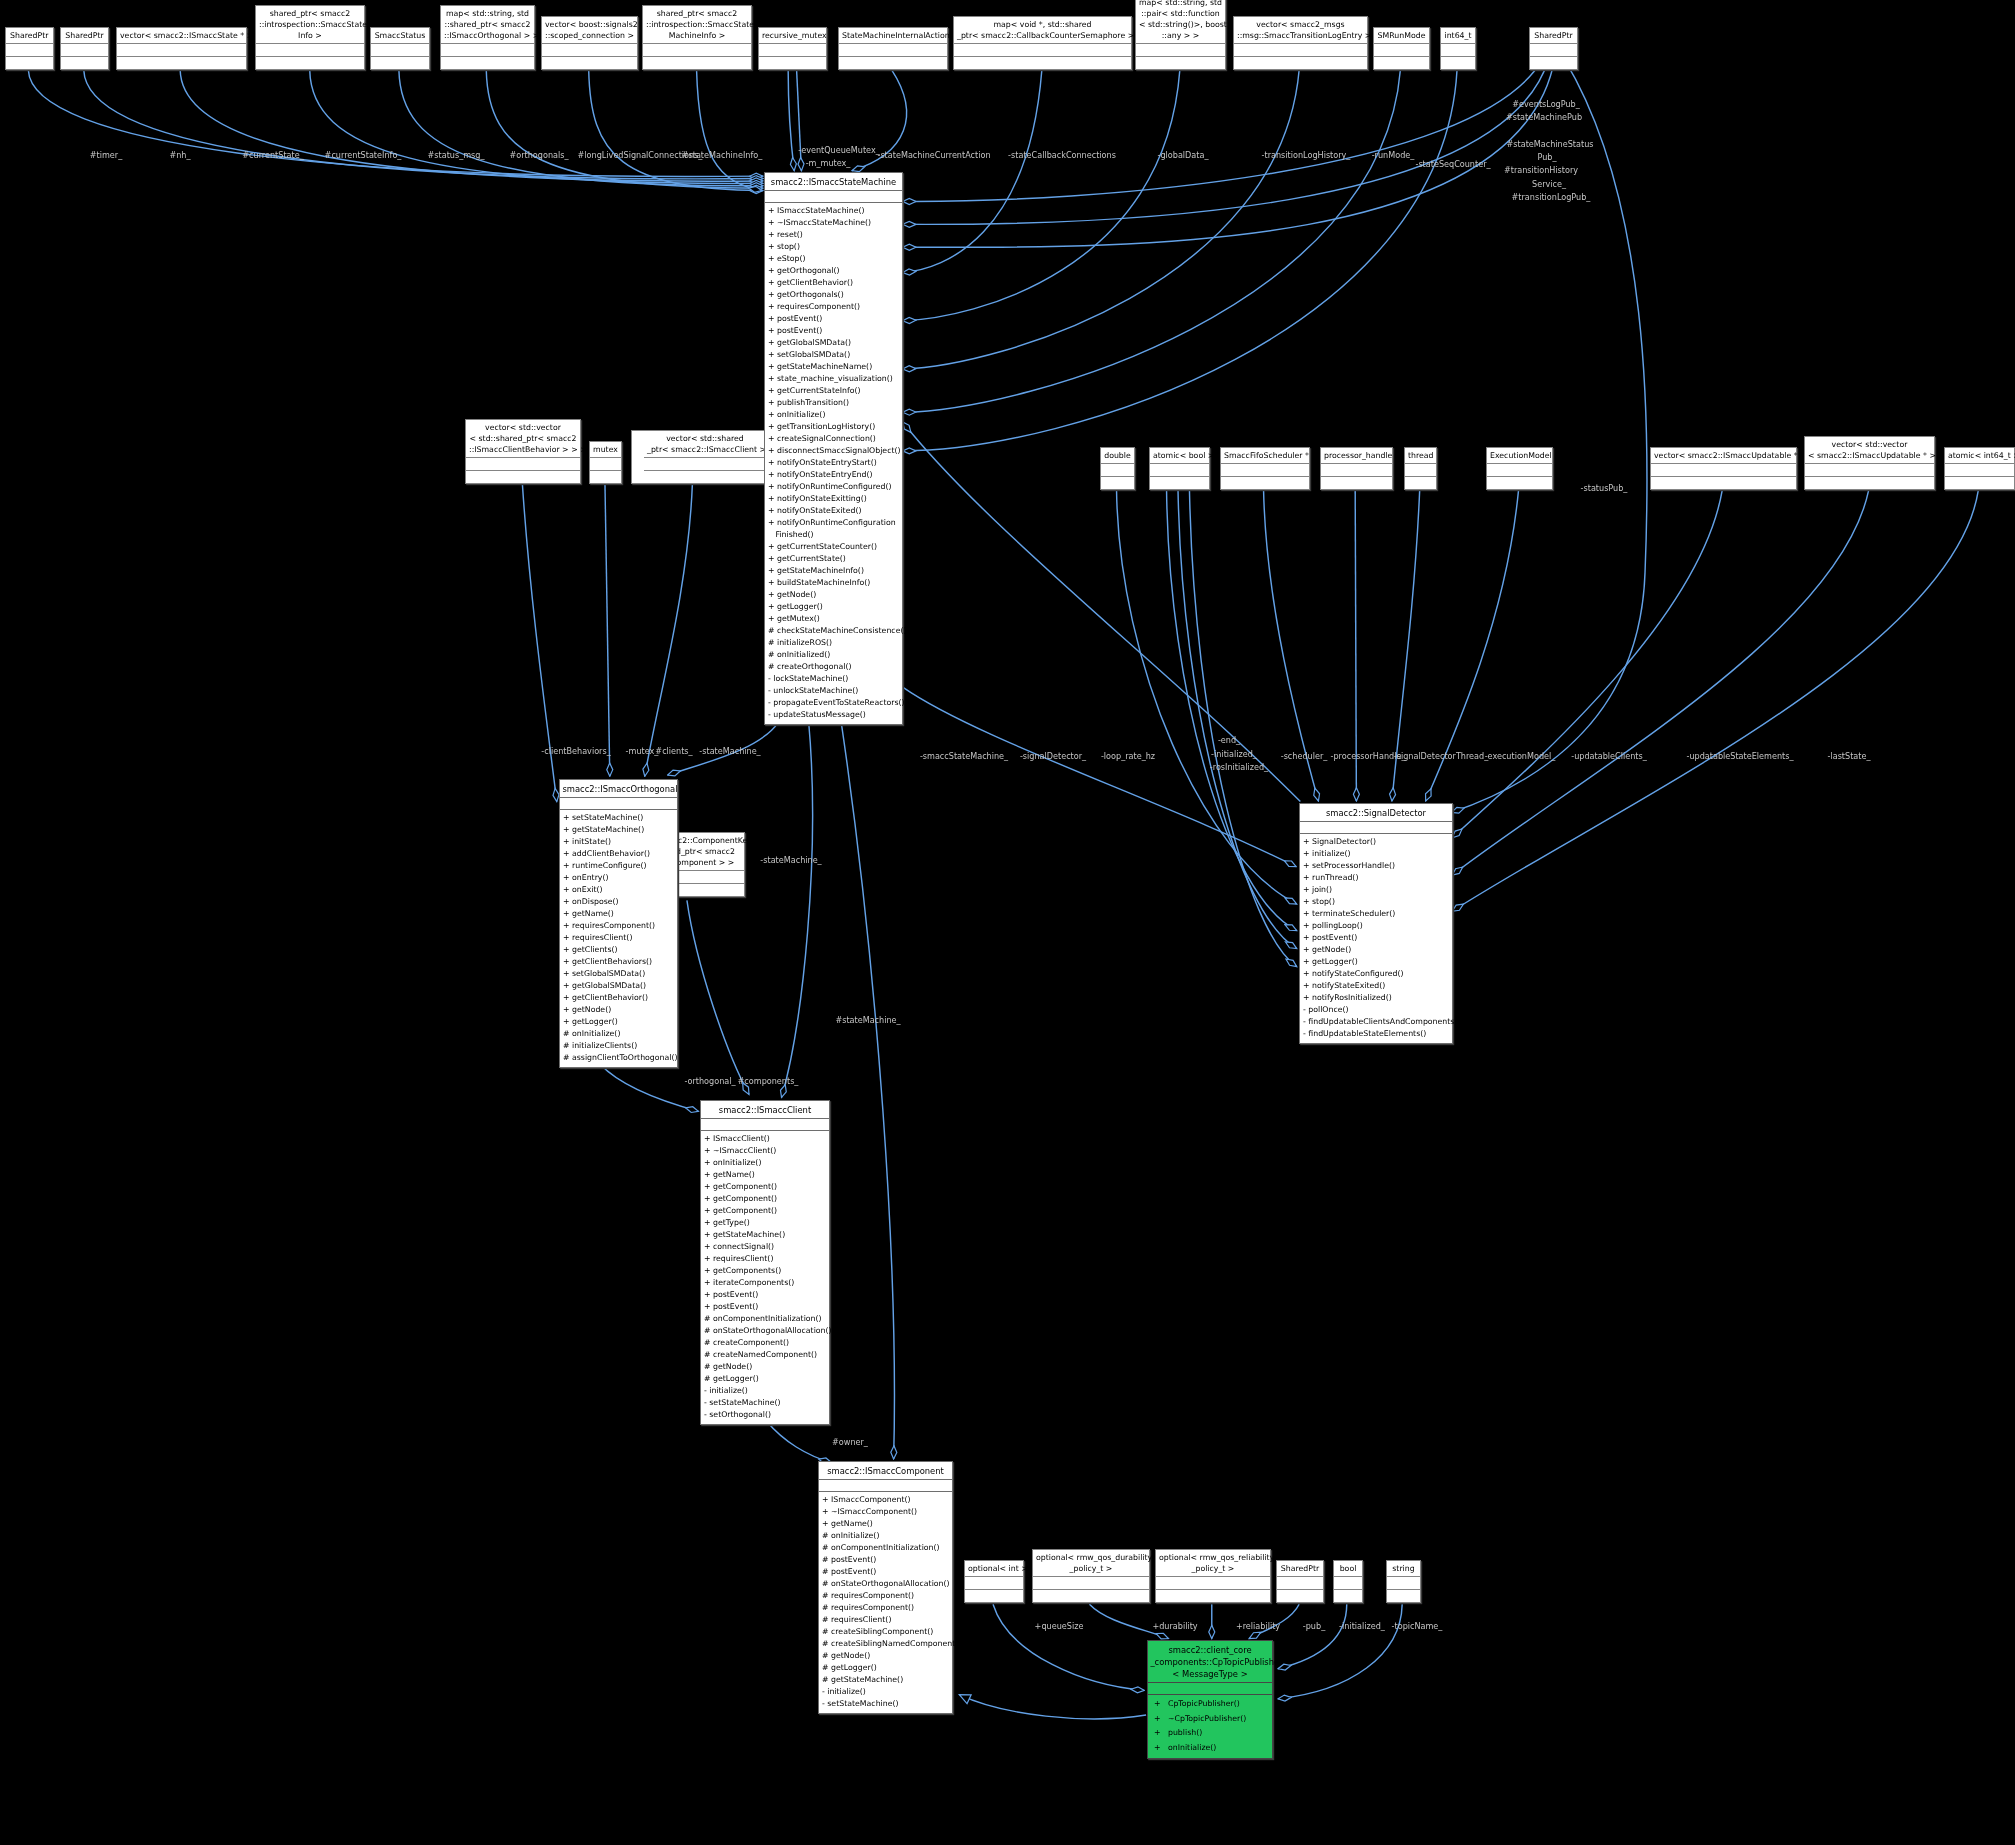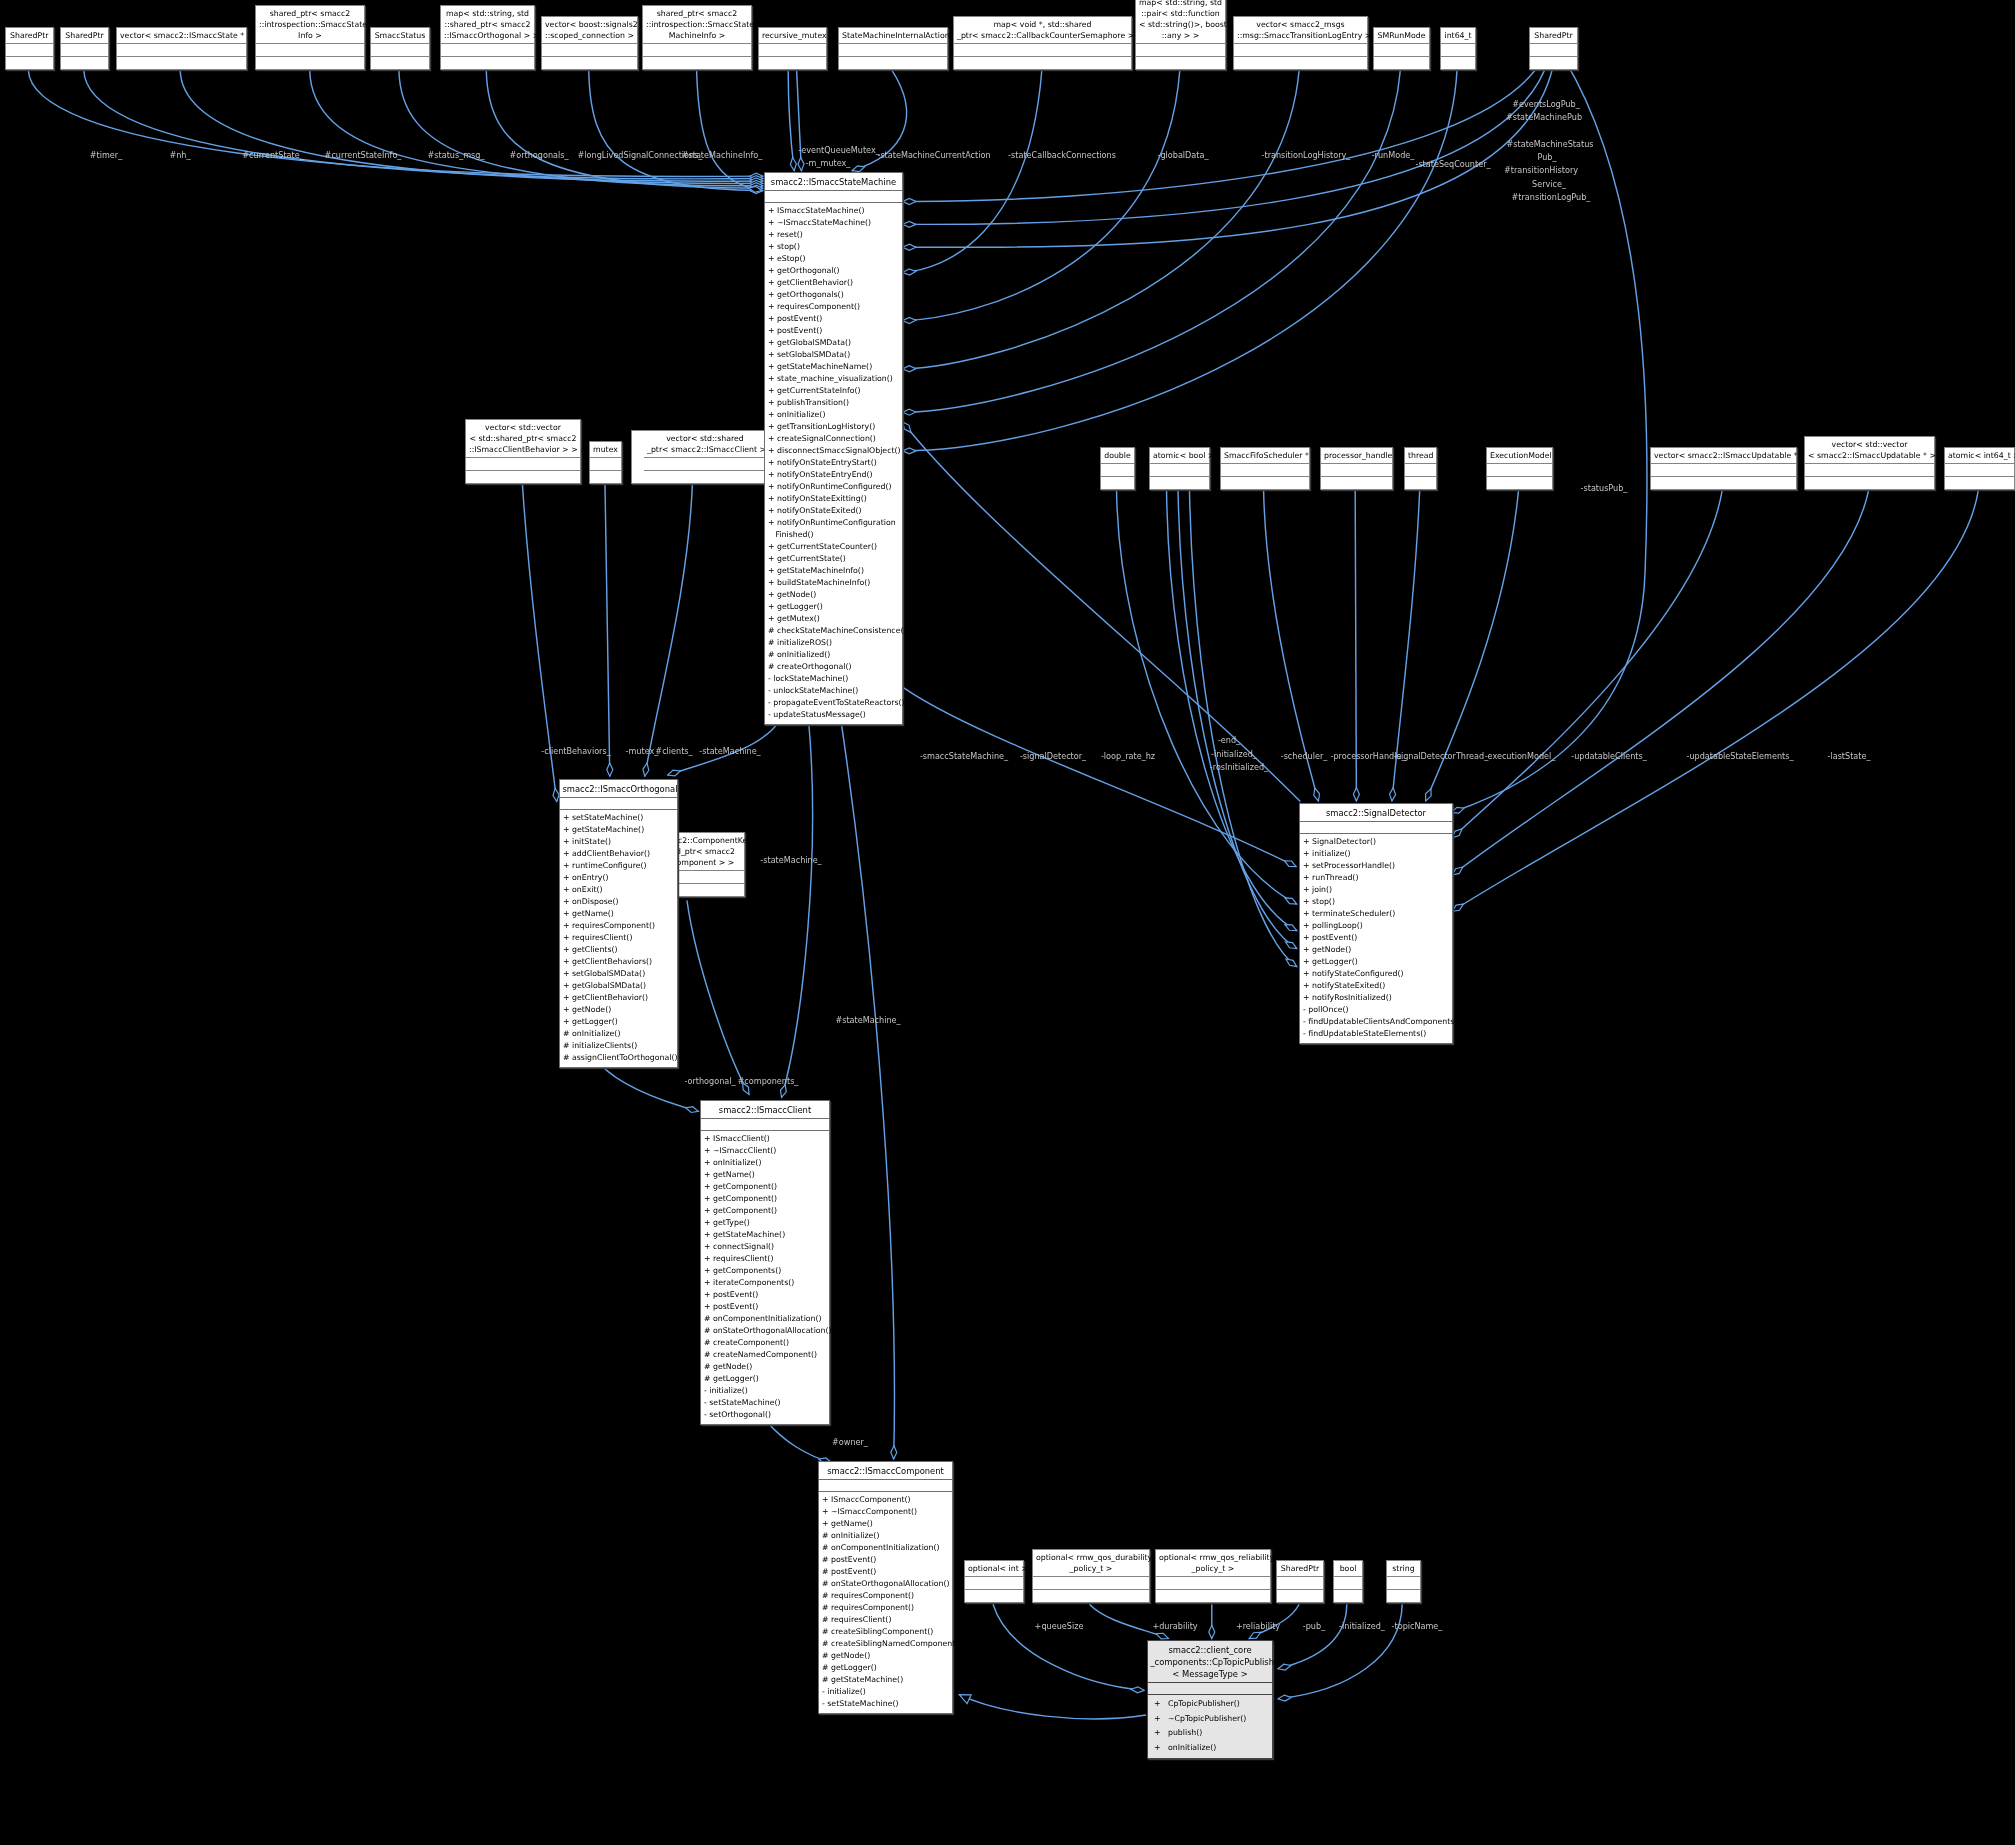--- a/index.html
+++ b/index.html
@@ -3,21 +3,21 @@
 <meta charset="utf-8">
 <style>
   html,body{margin:0;padding:0;background:#000;}
   body{font-family:"DejaVu Sans","Liberation Sans",sans-serif;}
   #canvas{position:relative;width:2015px;height:1846px;background:#000;overflow:hidden;}
   #edges{position:absolute;left:0;top:0;z-index:1;}
   .tbox{position:absolute;z-index:2;background:#fff;border:1.2px solid #848484;box-shadow:1.2px 1.2px 0 #3a3a3a;color:#000;}
   .tbox-title{padding:2.4px 3px 1.8px 3px;text-align:center;font-size:7.8px;line-height:11px;white-space:nowrap;}
   .tbox-sec{height:12px;border-top:1.2px solid #848484;}
   .cls{position:absolute;z-index:3;background:#fff;border:1.2px solid #6e6e6e;box-shadow:1.2px 1.2px 0 #3a3a3a;color:#000;}
-  .cls.hl{background:#e5e5e5;border:1.2px solid #464646;}
+  .cls.hl{background:#22c55e;border:1.2px solid #464646;}
   .cls-title{text-align:center;padding:3px 2.4px 2.4px 2.4px;font-size:8.4px;line-height:12px;white-space:nowrap;}
   .cls-blank{height:11px;border-top:1.2px solid #6e6e6e;}
   .cls-methods{border-top:1.2px solid #6e6e6e;padding:1.8px 0 3px 0;}
   .cls.hl .cls-blank,.cls.hl .cls-methods{border-top-color:#464646;}
   .m{padding:0 3px;font-size:7.8px;line-height:12px;white-space:pre;}
   .cls.hl .m{line-height:14.5px;padding:0 6px;}
   .elabel{position:absolute;z-index:4;color:#c6c6c6;font-size:8.1px;line-height:9.6px;white-space:nowrap;transform:translateX(-50%);}
 </style>
 </head>
 <body>

